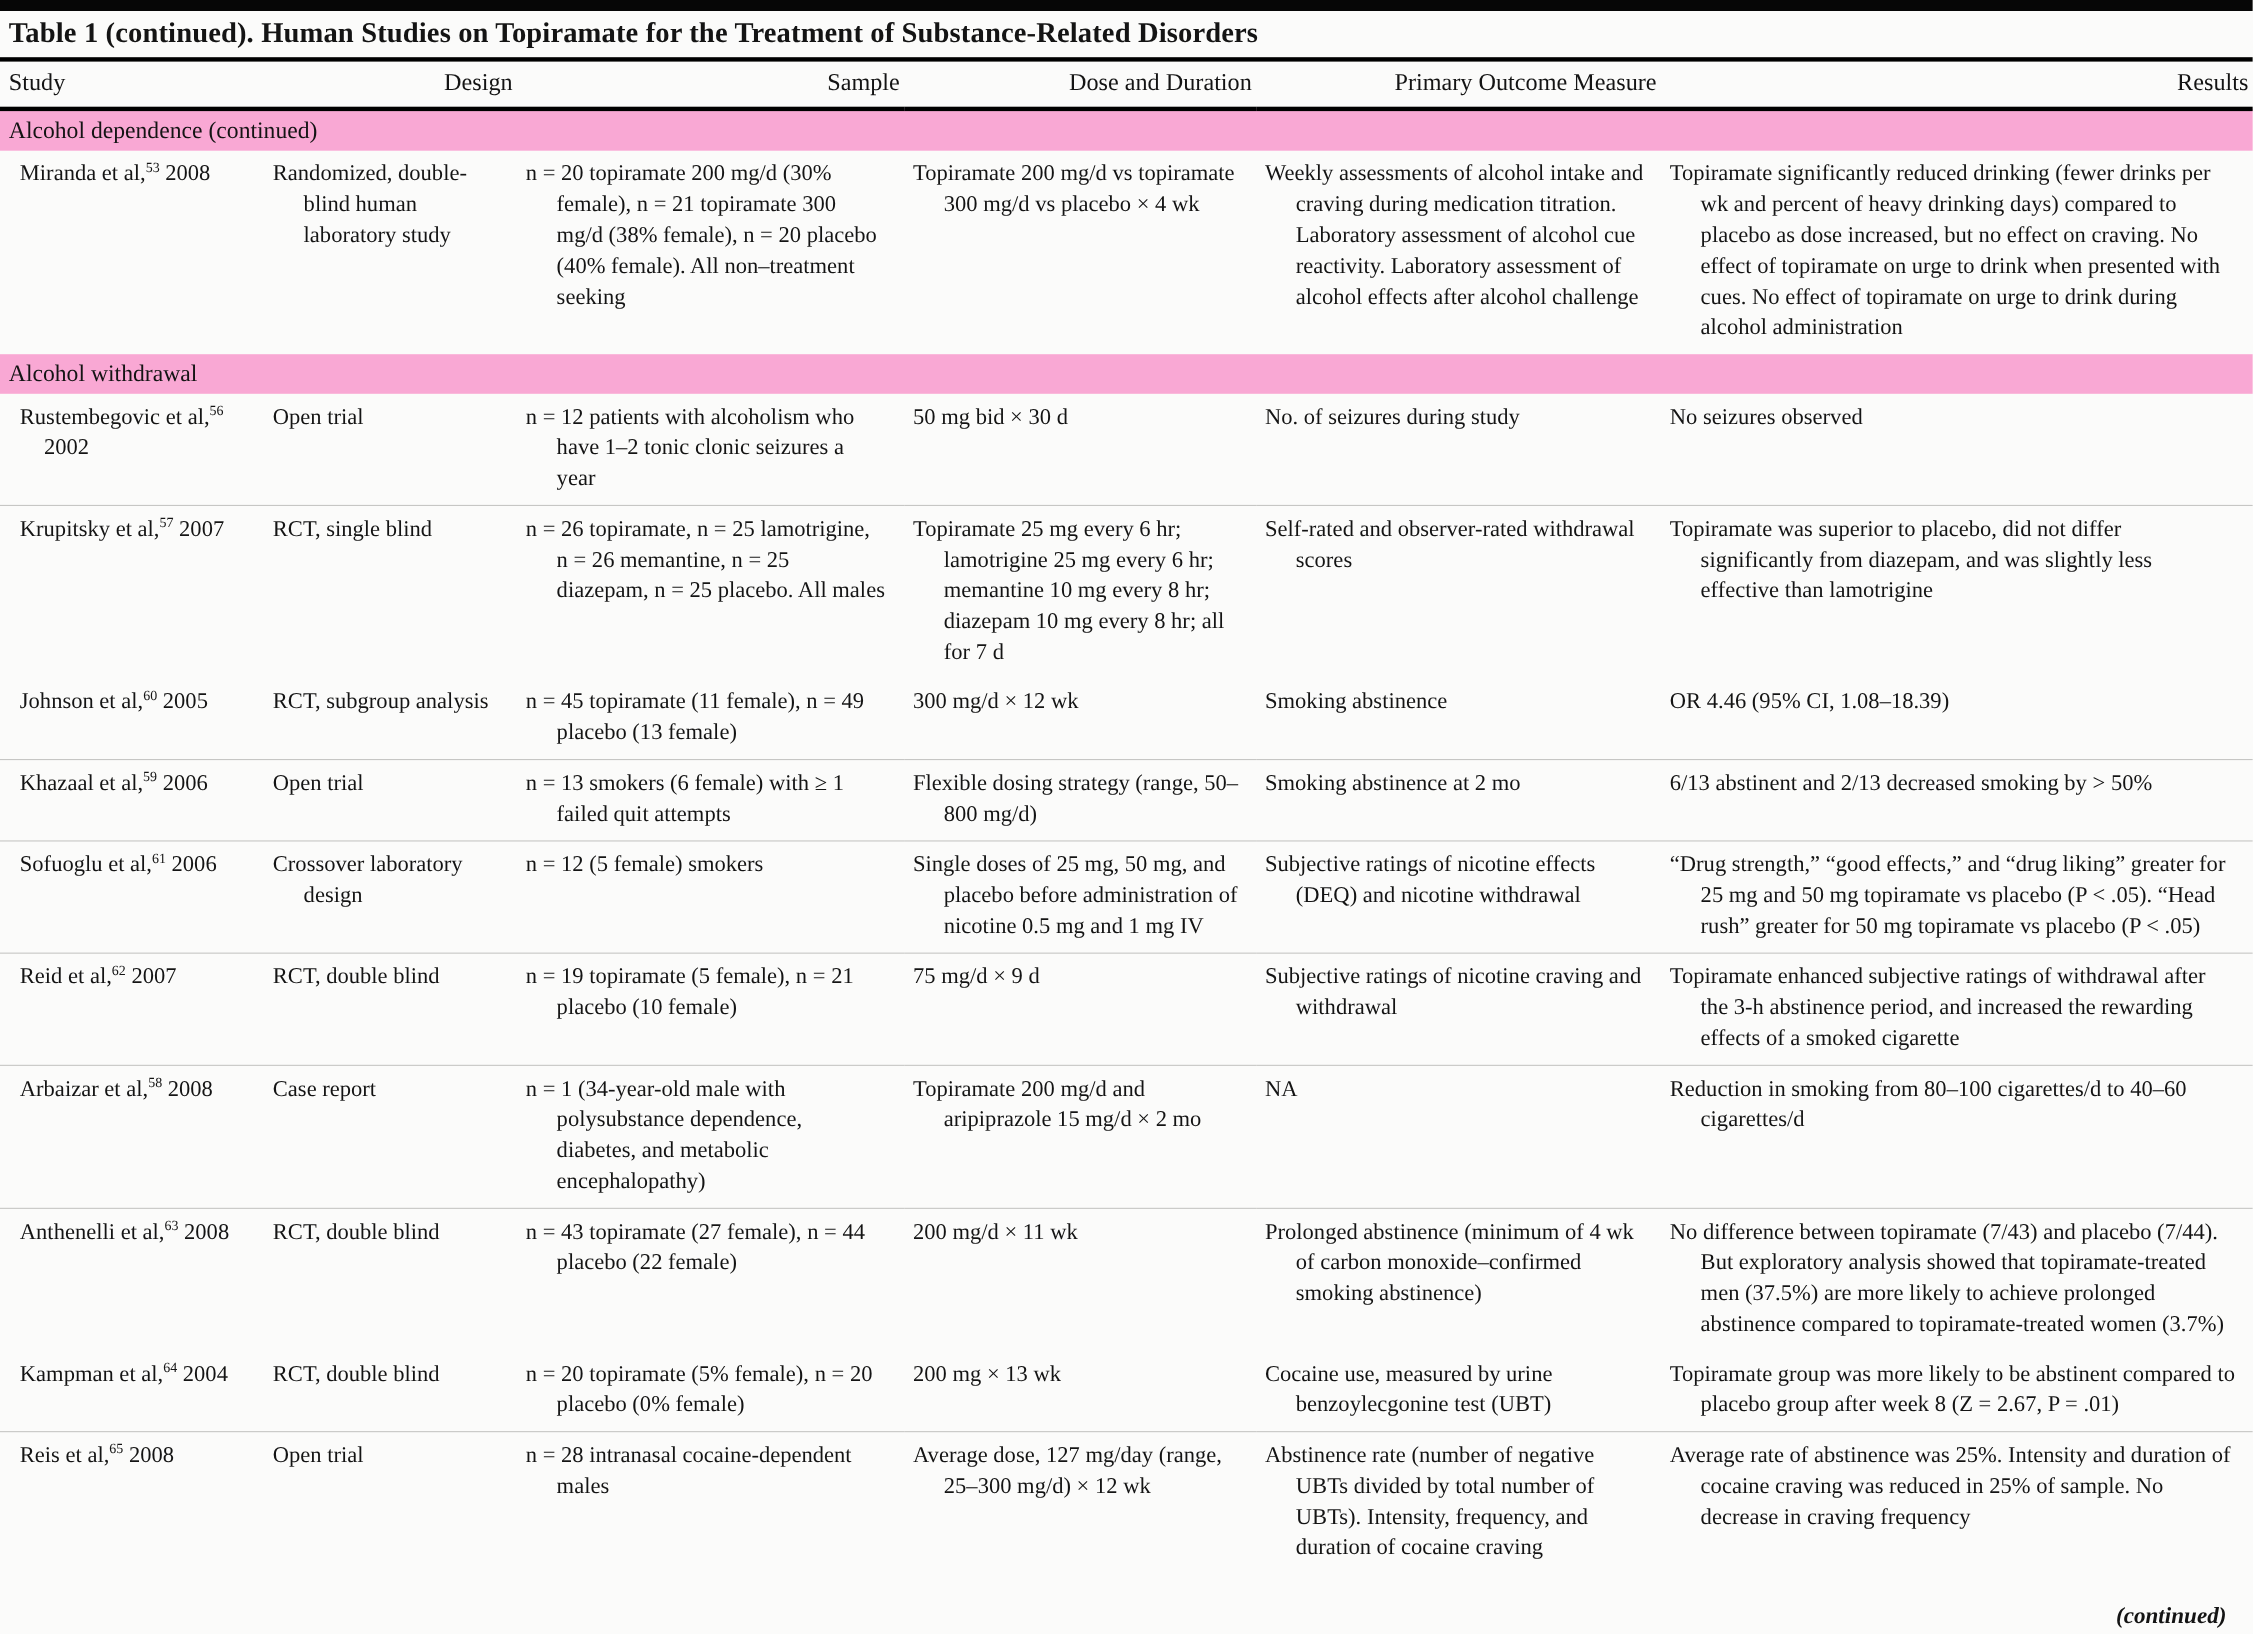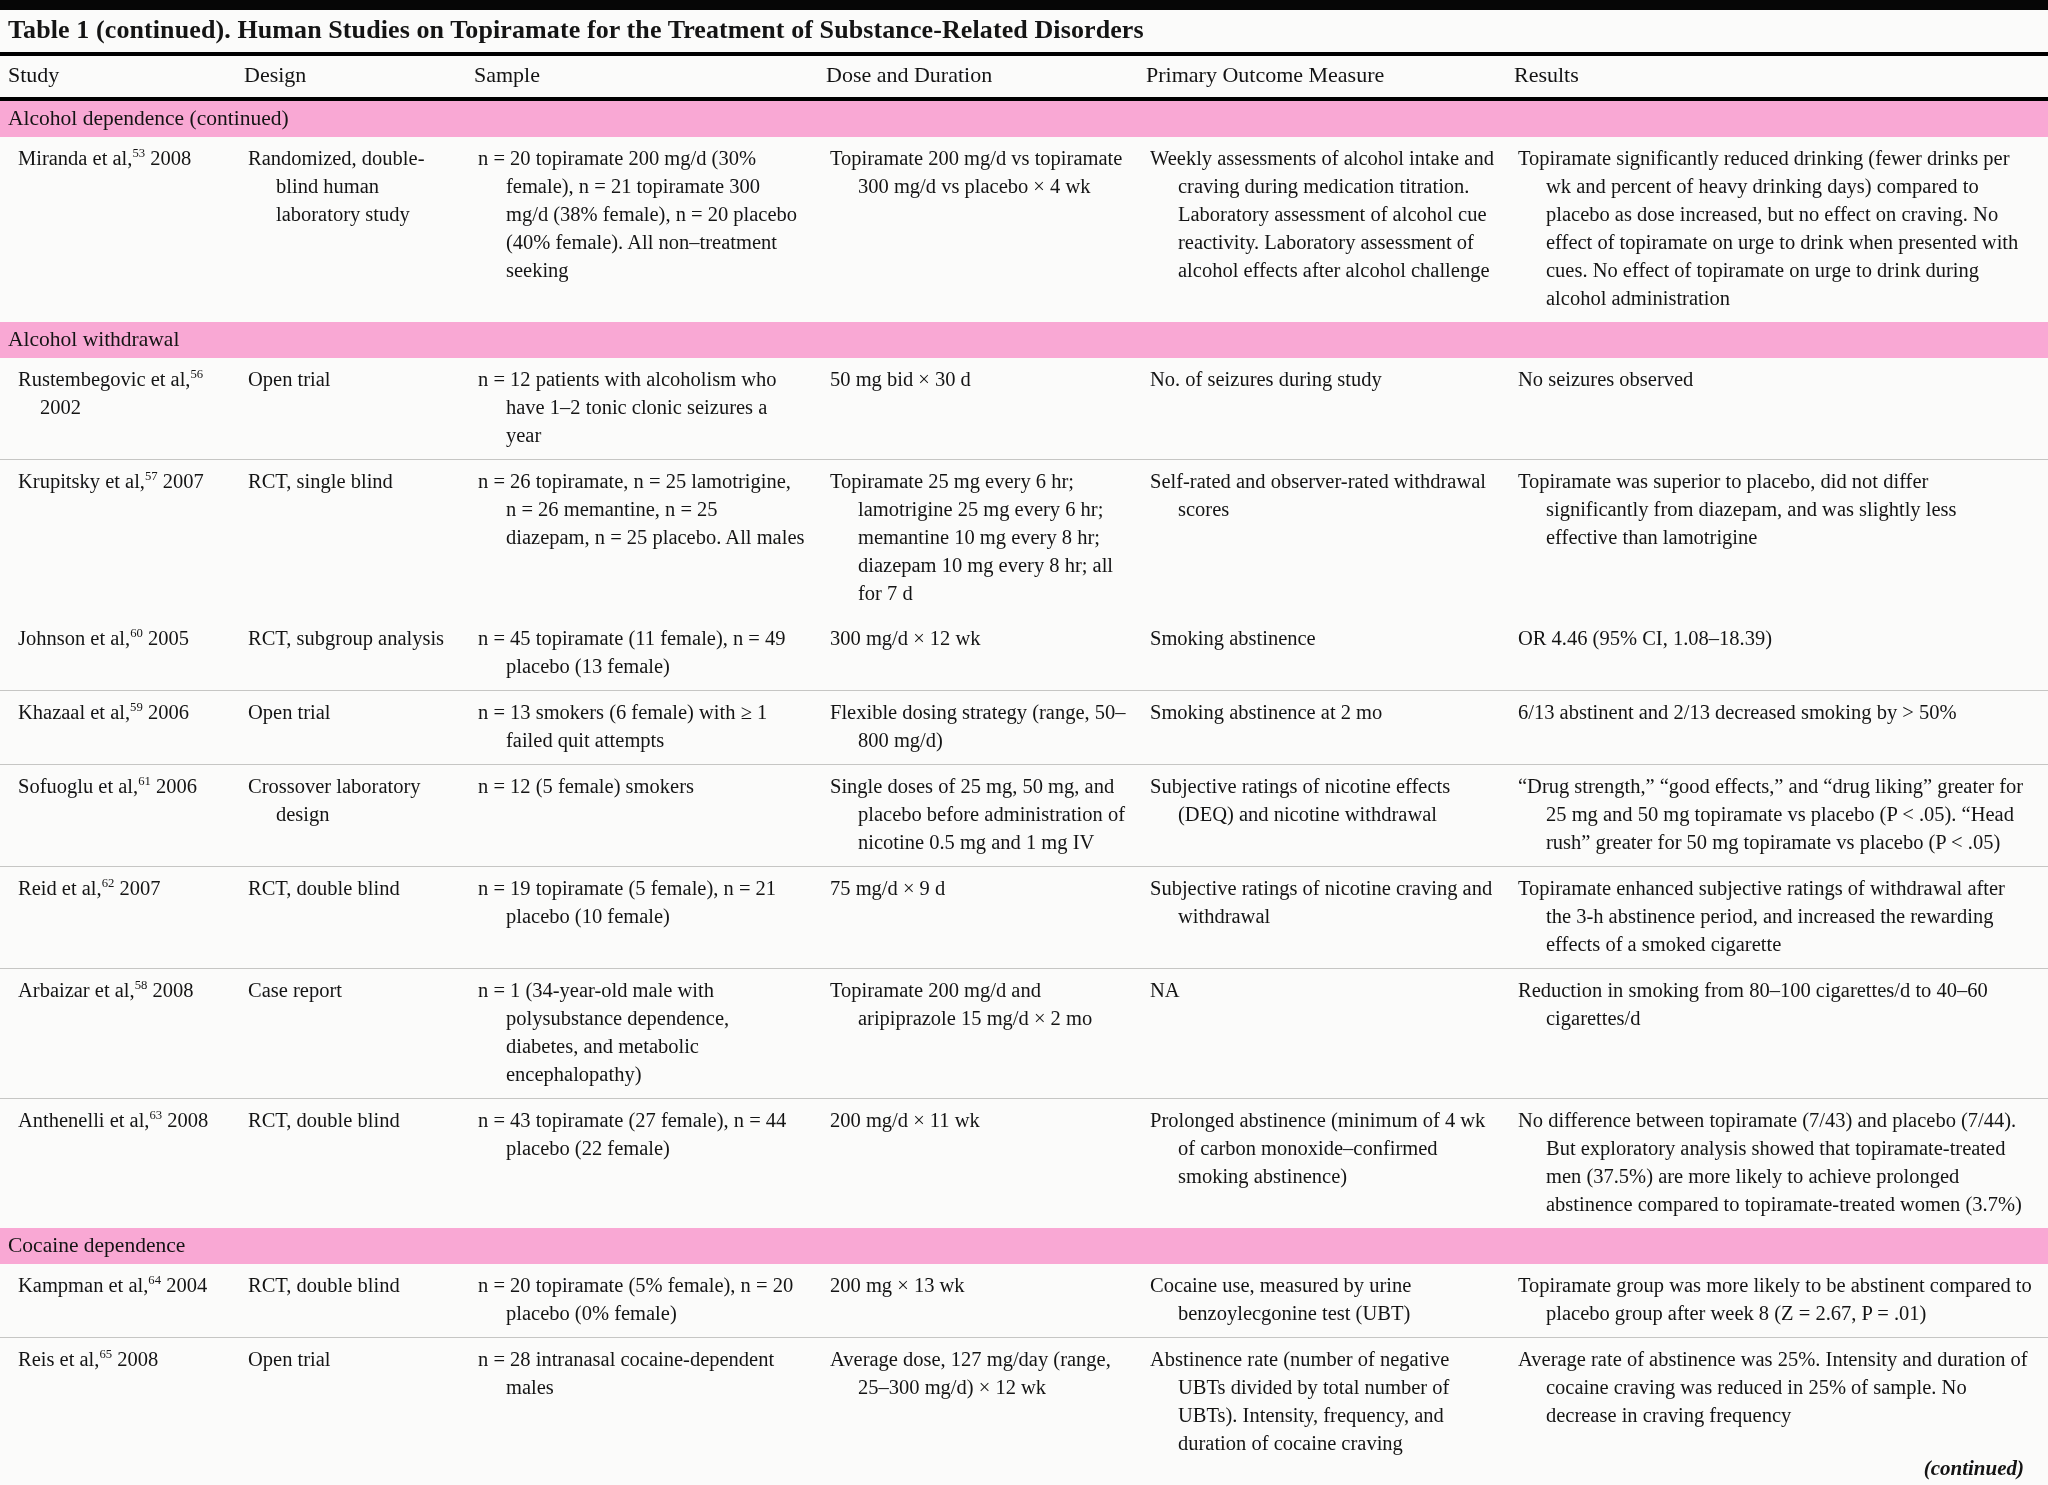--- a/index.html
+++ b/index.html
@@ -10,21 +10,21 @@
   }
   .topbar{height:10px;background:#060606;}
   .title{
     font-size:26px;font-weight:bold;letter-spacing:.1px;
     padding:5px 10px 7px 8px;border-bottom:4px solid #000;
   }
   table{width:2048px;border-collapse:collapse;table-layout:fixed;}
   col.w-study{width:240px;} col.w-design{width:230px;} col.w-sample{width:352px;}
   col.w-dose{width:320px;} col.w-outcome{width:368px;} col.w-results{width:538px;}
   thead th{
-    font-weight:normal;font-size:22px;text-align:left;
+    font-weight:normal;font-size:22px;text-align:right;
     padding:6px 4px 9px;border-bottom:4px solid #000;
   }
   thead th.c-study{text-align:left;padding-left:8px;margin-top:40px;}
   tr.section-row td{
     background:#f9a8d4;font-size:21.5px;padding:3px 8px 5px;
   }
   td{vertical-align:top;font-size:20.5px;line-height:28px;}
   tr.data-row td{
     padding:7px 16px 10px 36px;text-indent:-28px;
   }
@@ -133,23 +133,20 @@
       <td>Reduction in smoking from 80–100 cigarettes/d to 40–60 cigarettes/d</td>
     </tr>
     <tr class="data-row rule">
       <td class="c-study"><span>Anthenelli et al,</span><sup>63</sup><span> 2008</span></td>
       <td>RCT, double blind</td>
       <td>n = 43 topiramate (27 female), n = 44 placebo (22 female)</td>
       <td>200 mg/d × 11 wk</td>
       <td>Prolonged abstinence (minimum of 4 wk of carbon monoxide–confirmed smoking abstinence)</td>
       <td>No difference between topiramate (7/43) and placebo (7/44). But exploratory analysis showed that topiramate-treated men (37.5%) are more likely to achieve prolonged abstinence compared to topiramate-treated women (3.7%)</td>
     </tr>
-    <tr class="section-row">
-      <td colspan="6">Cocaine dependence</td>
-    </tr>
     <tr class="data-row">
       <td class="c-study"><span>Kampman et al,</span><sup>64</sup><span> 2004</span></td>
       <td>RCT, double blind</td>
       <td>n = 20 topiramate (5% female), n = 20 placebo (0% female)</td>
       <td>200 mg × 13 wk</td>
       <td>Cocaine use, measured by urine benzoylecgonine test (UBT)</td>
       <td>Topiramate group was more likely to be abstinent compared to placebo group after week 8 (Z = 2.67, P = .01)</td>
     </tr>
     <tr class="data-row rule">
       <td class="c-study"><span>Reis et al,</span><sup>65</sup><span> 2008</span></td>

